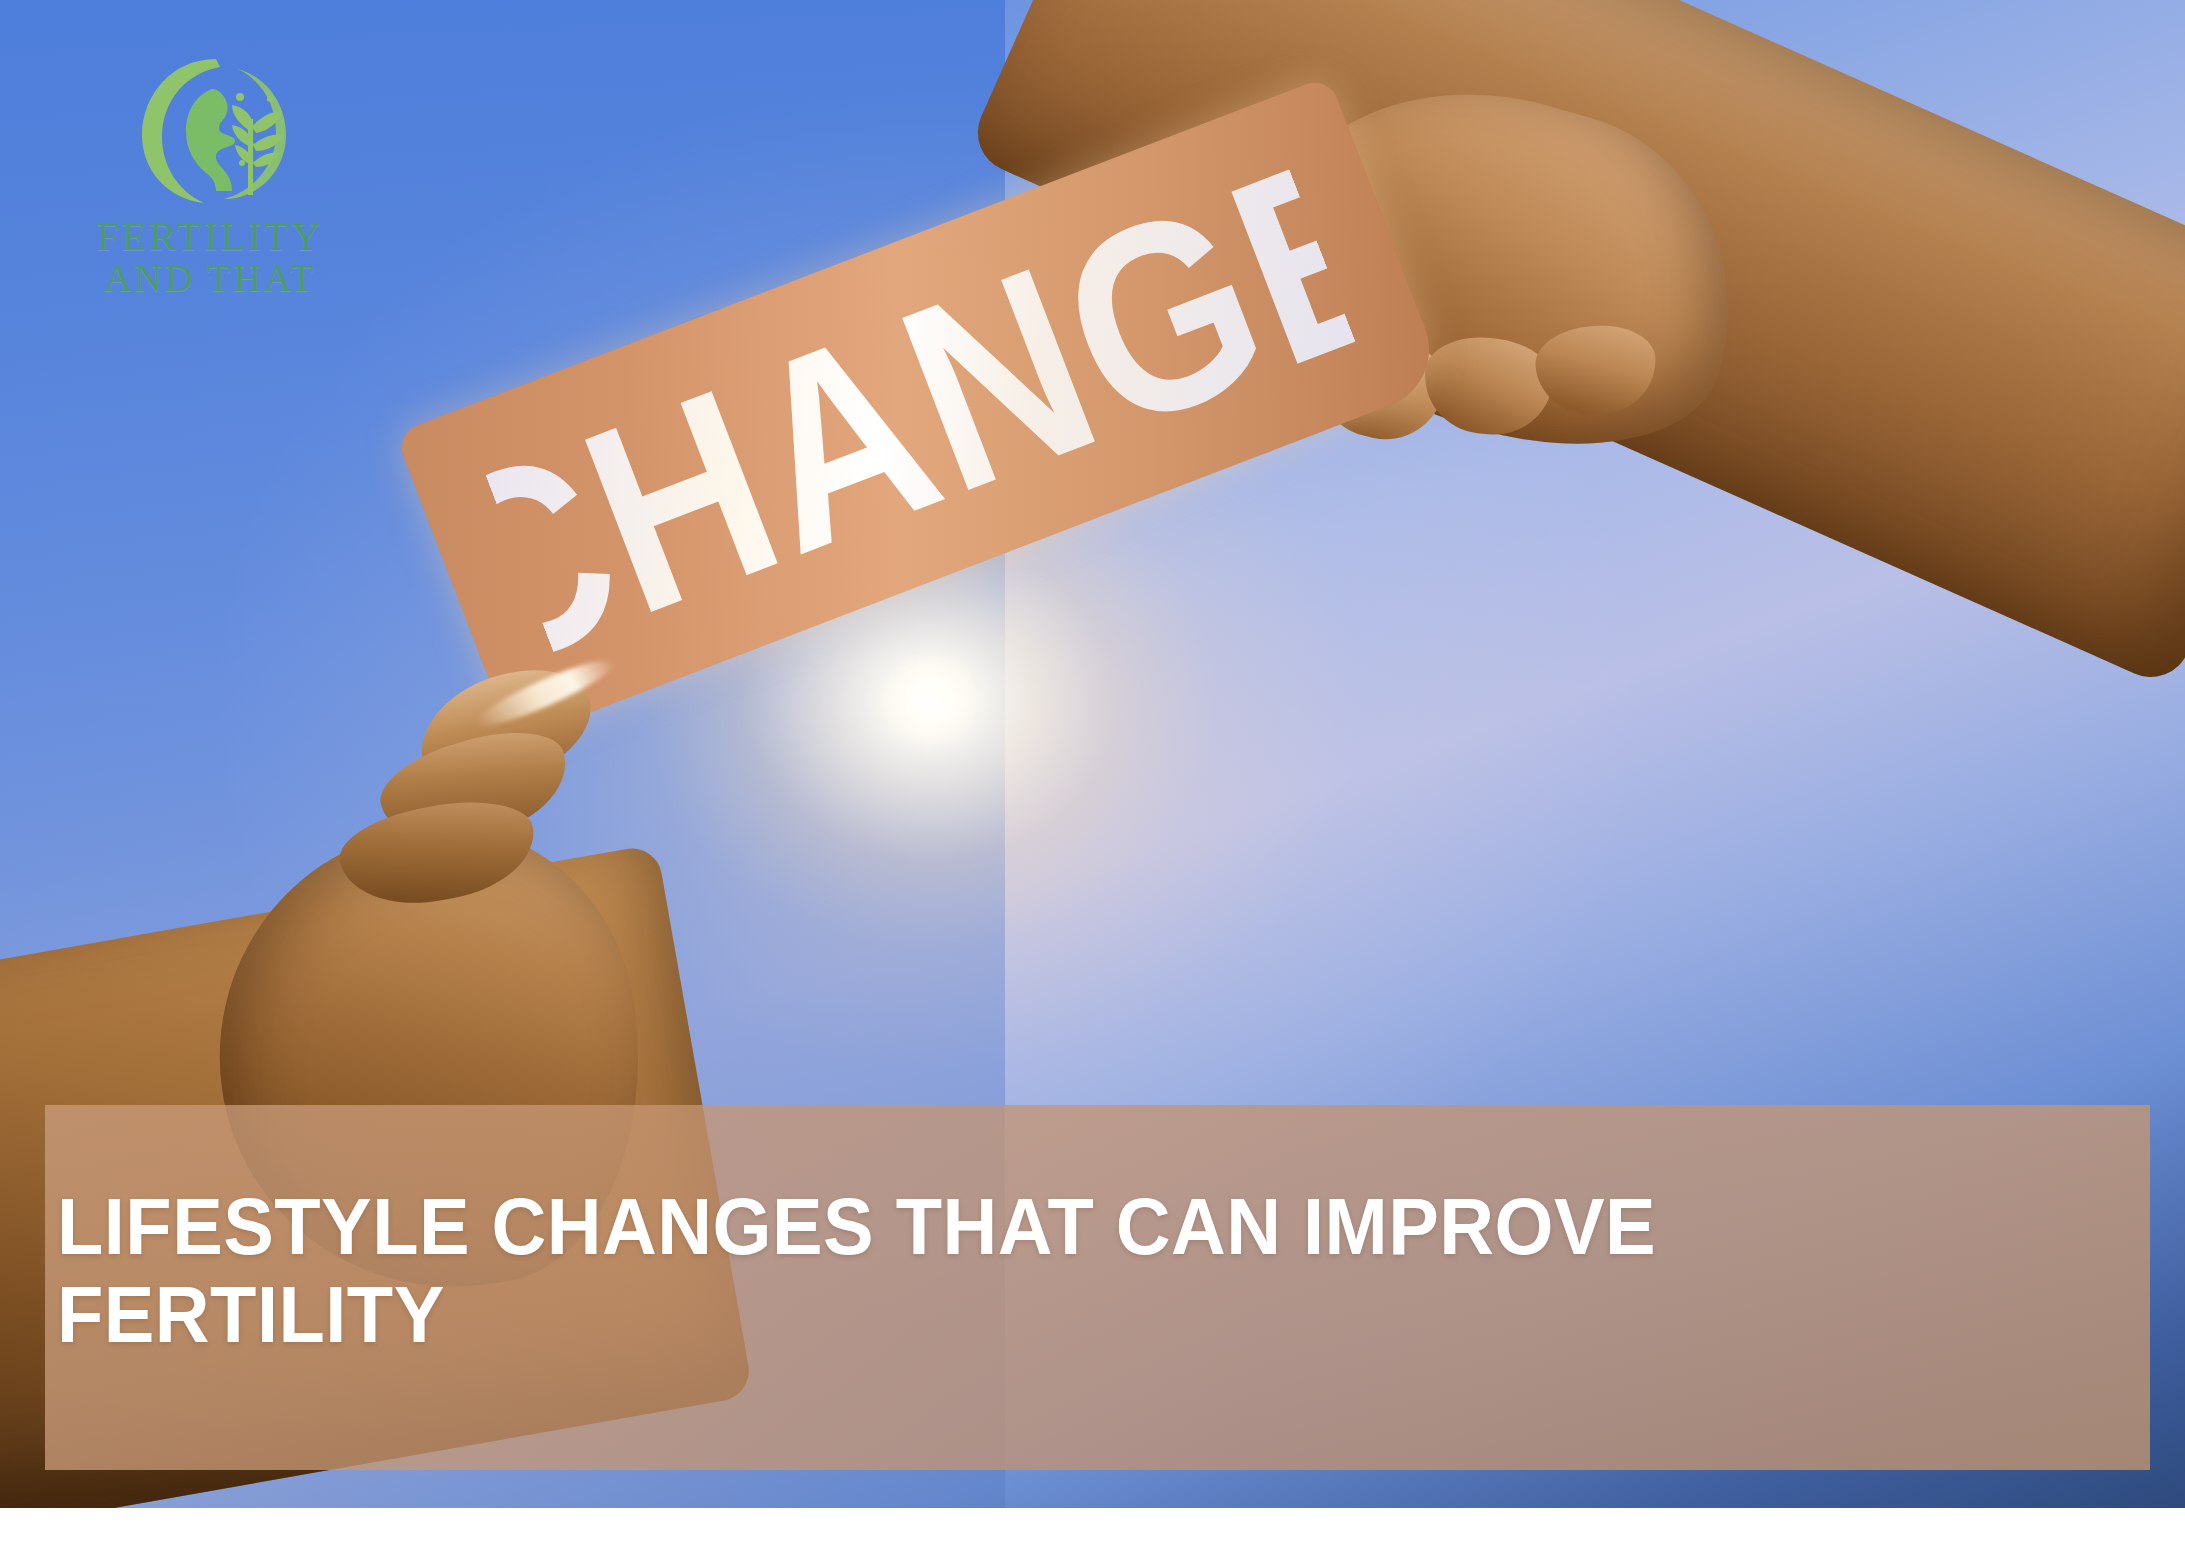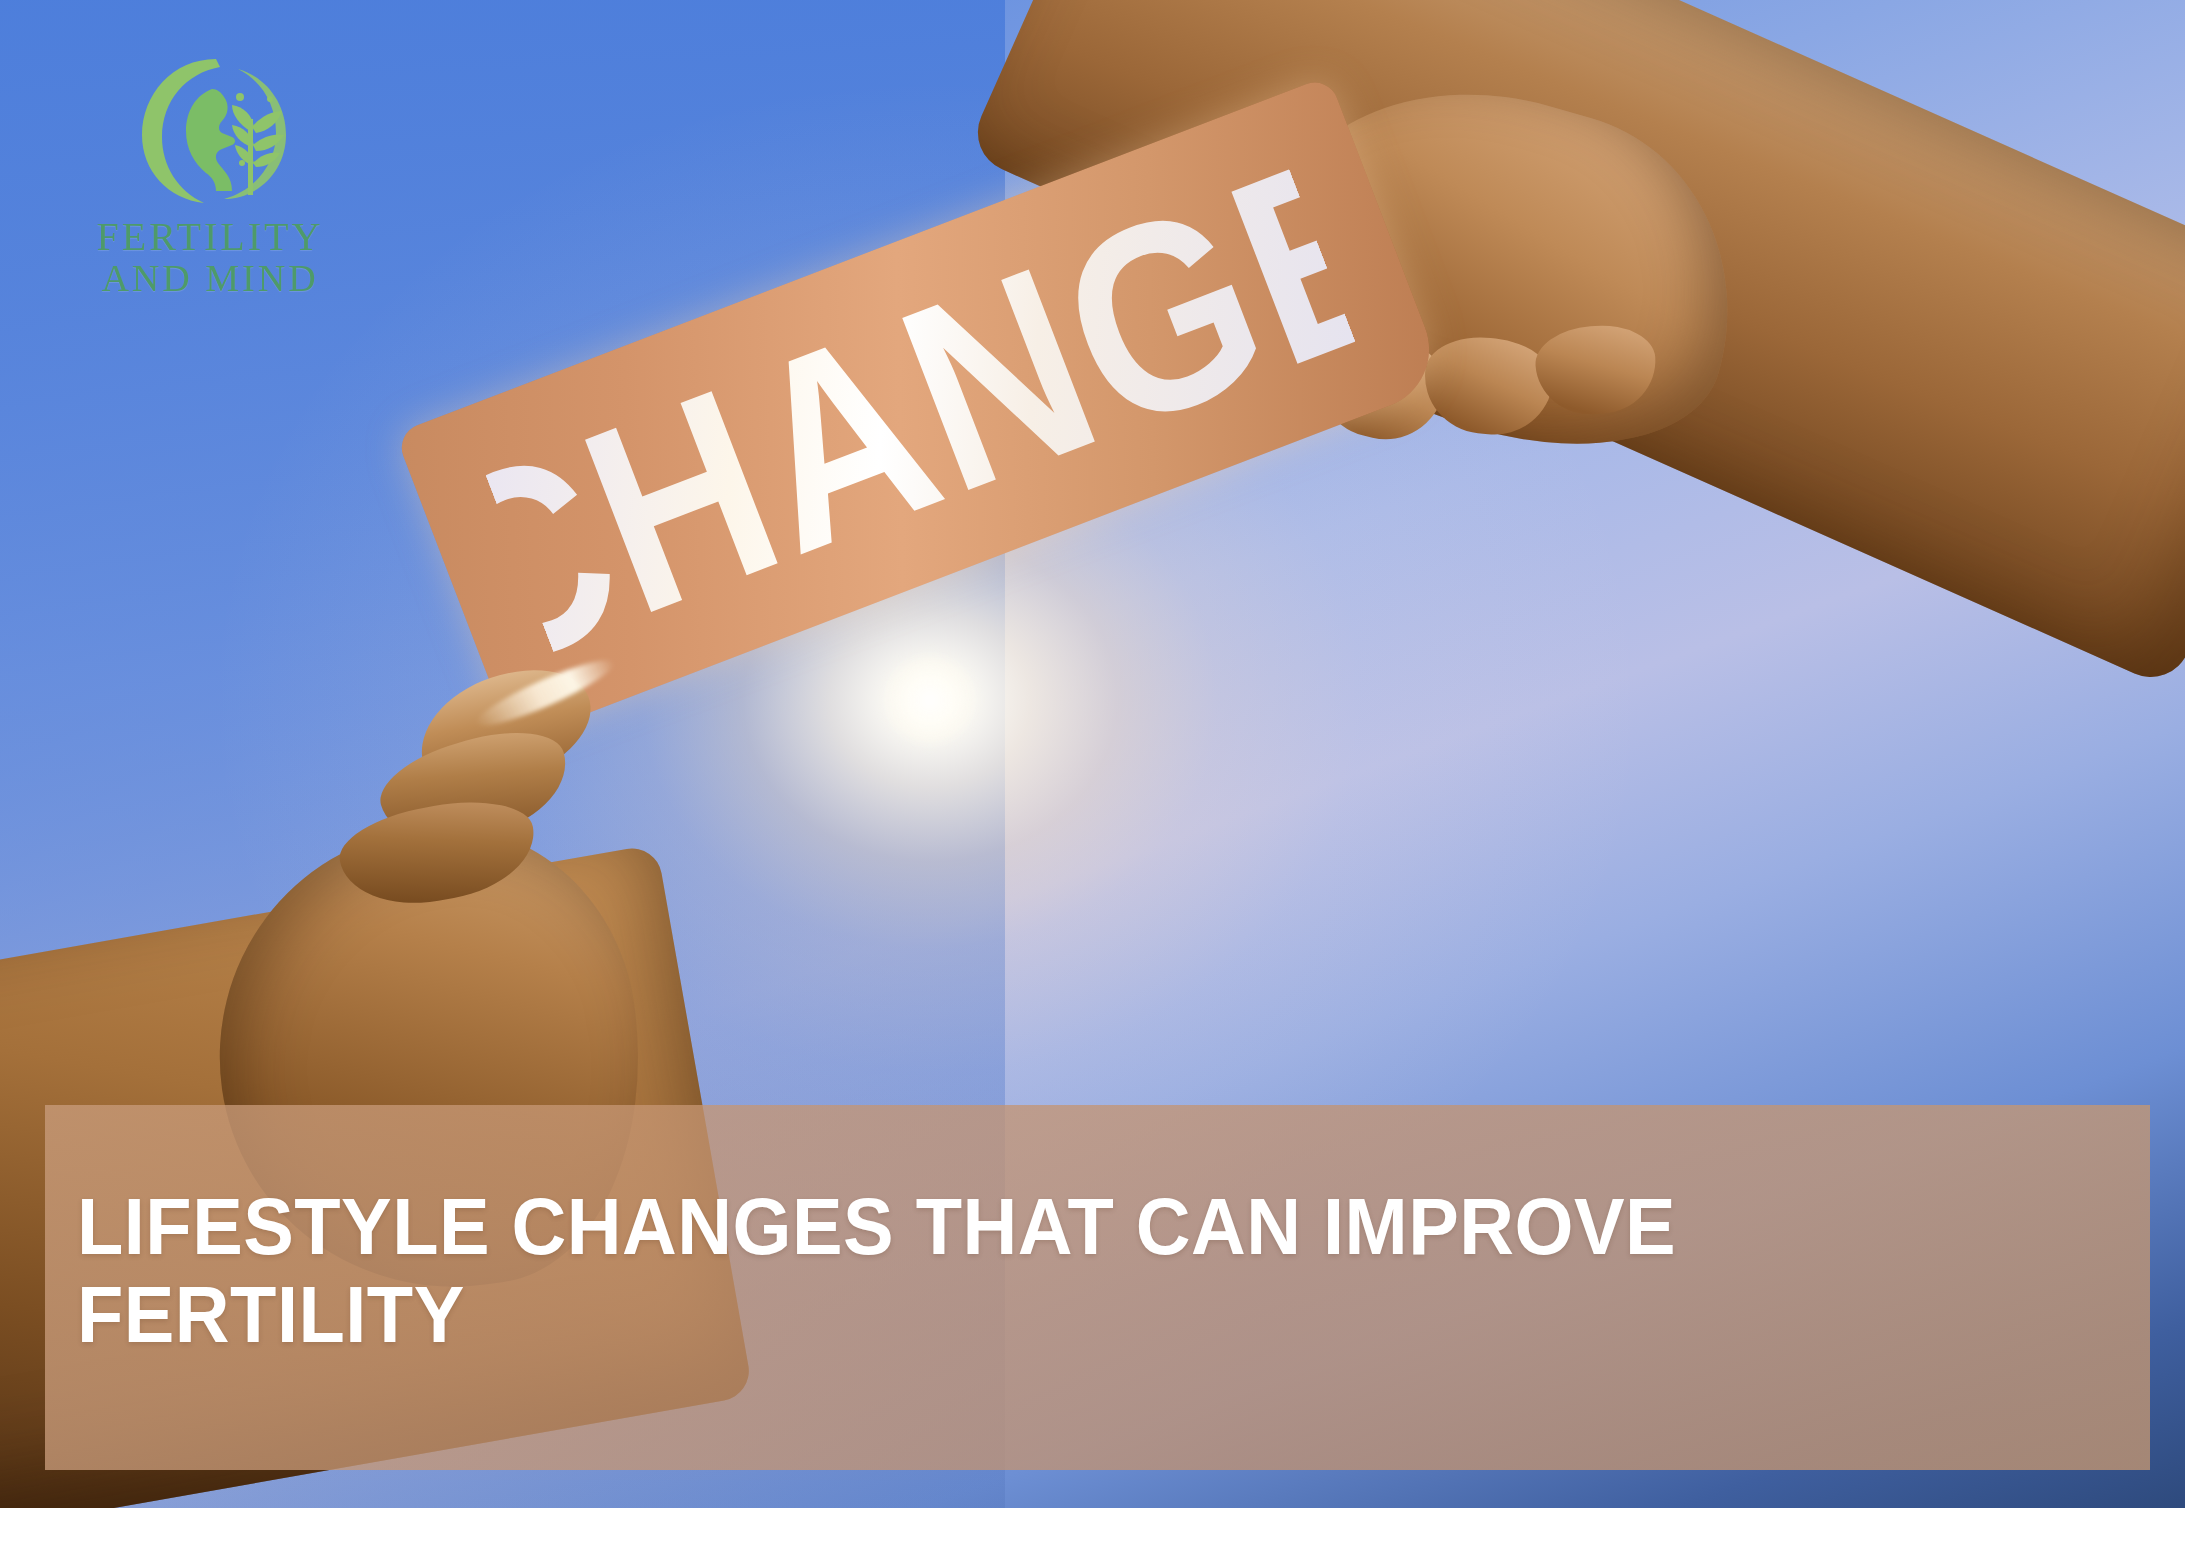--- a/index.html
+++ b/index.html
@@ -234,21 +234,21 @@
     left: 45px;
     top: 1105px;
     width: 2105px;
     height: 365px;
     background: linear-gradient(100deg,
       rgba(200,155,122,.78) 0%,
       rgba(198,150,115,.76) 28%,
       rgba(196,146,110,.74) 58%,
       rgba(200,152,112,.76) 100%);
     box-sizing: border-box;
-    padding: 78px 60px 0 32px;
+    padding: 78px 60px 0 12px;
   }
   .banner-title {
     font-family: "Liberation Sans", sans-serif;
     font-weight: 700;
     font-size: 79px;
     line-height: 1.12;
     letter-spacing: .5px;
     color: #ffffff;
     margin: 0;
     transform: scaleX(.96);
@@ -313,21 +313,21 @@
         <path d="M131 102 C121 98 113 90 112 80 C124 82 131 90 134 100 Z"></path>
         <path d="M133 100 C142 92 154 88 164 90 C158 100 148 106 136 106 Z"></path>
         <path d="M131 120 C122 116 116 108 115 100 C125 102 132 110 134 118 Z"></path>
         <path d="M133 118 C141 110 151 106 160 108 C154 118 145 122 136 122 Z"></path>
         <circle cx="120" cy="52" r="4"></circle>
         <circle cx="150" cy="54" r="3"></circle>
         <circle cx="122" cy="118" r="3"></circle>
       </g>
     </svg>
     <div class="logo-line logo-line-1">FERTILITY</div>
-    <div class="logo-line logo-line-2">AND MIND</div>
+    <div class="logo-line logo-line-2">AND THAT</div>
   </div>
 
   <div class="banner">
     <h1 class="banner-title">
       <span>LIFESTYLE CHANGES THAT CAN IMPROVE</span><br>
       <span>FERTILITY</span>
     </h1>
   </div>
 
   <div class="bottom-strip"></div>

